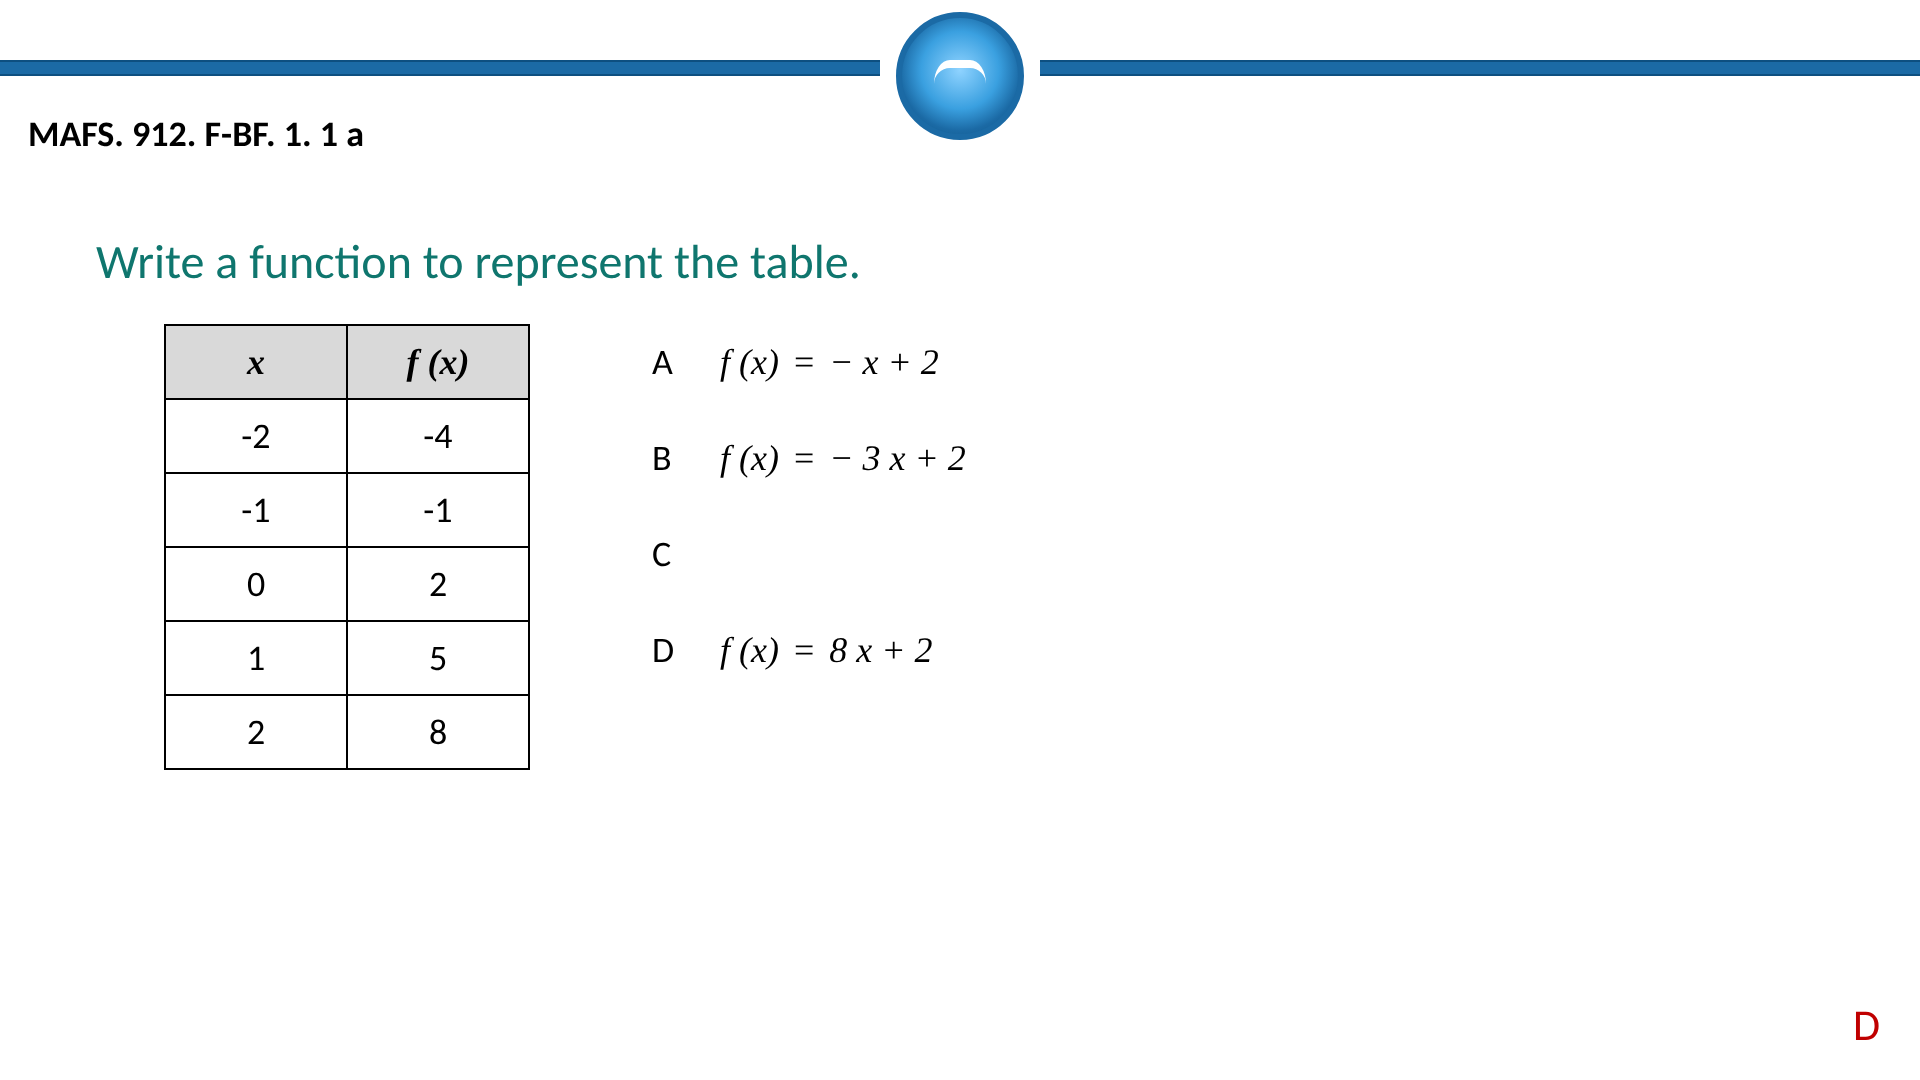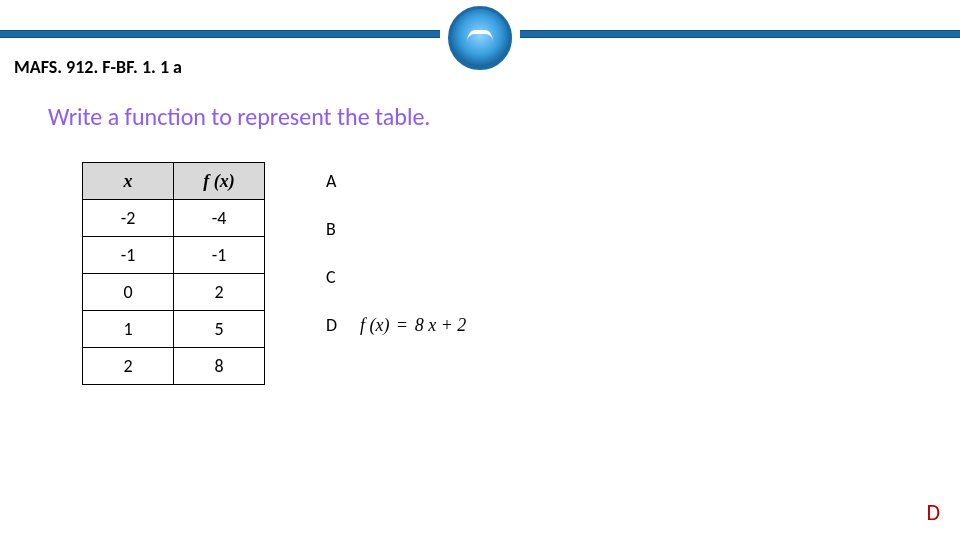--- a/index.html
+++ b/index.html
@@ -56,23 +56,23 @@
     left: 14px;
     top: 56px;
     font-weight: 700;
     font-size: 18px;
     color: #000;
     text-align: center;
   }
   .prompt {
     position: absolute;
     left: 48px;
-    top: 102px;
+    top: 117px;
     font-size: 24px;
-    color: #8b5cf6;
+    color: #0f766e;
   }
   .table {
     position: absolute;
     left: 82px;
     top: 162px;
     border-collapse: collapse;
   }
   .table th, .table td {
     border: 1px solid #000;
     width: 88px;
@@ -158,23 +158,29 @@
   <tr>
     <td>2</td>
     <td>8</td>
   </tr>
 </tbody>
   </table>
 
 <div class="choices">
   <div class="choice">
     <span class="letter">A</span>
+    <span class="expr">
+      <span>f (x)</span><span class="op"> = </span><span>− x  + 2</span>
+    </span>
   </div>
   <div class="choice">
     <span class="letter">B</span>
+    <span class="expr">
+      <span>f (x)</span><span class="op"> = </span><span>− 3 x  + 2</span>
+    </span>
   </div>
   <div class="choice">
     <span class="letter">C</span>
   </div>
   <div class="choice">
     <span class="letter">D</span>
     <span class="expr">
       <span>f (x)</span><span class="op"> = </span><span>8 x  +  2</span>
     </span>
   </div>

